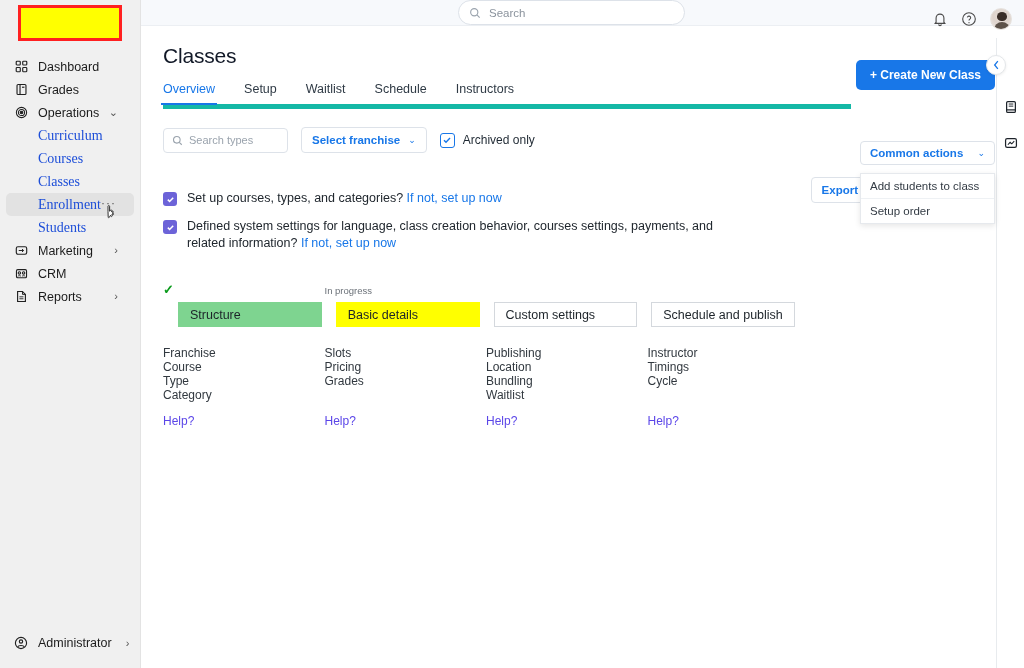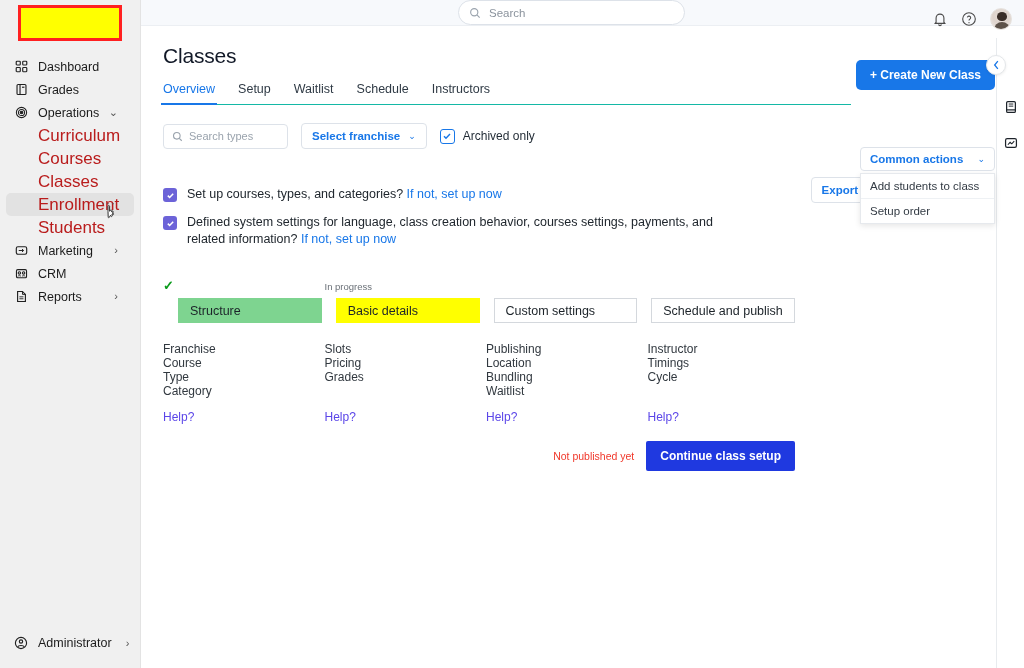--- a/index.html
+++ b/index.html
@@ -44,21 +44,21 @@
   }
   .nav-item .chev {
     position: absolute; right: 16px; color: #555; font-size: 11px; line-height: 1;
   }
   .nav-sub {
     display: flex; align-items: center;
     height: 23px; margin: 0 6px;
     padding-left: 32px;
     border-radius: 5px; cursor: pointer; position: relative;
   }
-  .nav-sub .lbl { font-size: 17px; color: #b91c1c; }
+  .nav-sub .lbl { font-size: 14px; color: #1d4ed8; font-family: Liberation Serif, serif; }
   .nav-sub.active { background: #e2e2e2; }
   .nav-sub .dots {
     position: absolute; right: 18px; top: 4px;
     color: #555; font-size: 12px; letter-spacing: 1px; line-height: 12px;
   }
   .cursor-hand {
     position: absolute; right: 16px; top: 11px;
     width: 14px; height: 16px; pointer-events: none;
   }
   .admin-row {
@@ -117,22 +117,22 @@
 
   .create-btn {
     position: absolute; right: 29px; top: 16px;
     background: #1877e8; color: #fff;
     font-size: 12px; font-weight: bold;
     border: none; border-radius: 5px;
     padding: 8px 14px; cursor: pointer;
   }
 
   .tabs {
-    display: flex; gap: 23px; margin-top: 14px;
-    border-bottom: 1px solid #14b8a6; width: 688px;
+    display: flex; gap: 29px; margin-top: 14px;
+    border-bottom: 5px solid #14b8a6; width: 688px;
   }
   .tab {
     font-size: 12.5px; color: #2f3a45; padding-bottom: 8px;
     cursor: pointer; position: relative;
   }
   .tab.active { color: #1877e8; }
   .tab.active::after {
     content: ""; position: absolute; left: -2px; right: -2px; bottom: -1px;
     height: 2px; background: #1877e8;
   }
@@ -159,21 +159,21 @@
   .archived .txt { font-size: 12px; color: #1f2933; }
 
   .export-btn {
     position: absolute; right: 155px; top: 133px;
     border: 1px solid #dde2e9; border-radius: 4px; background: #fff;
     height: 26px; padding: 0 10px; display: flex; align-items: center;
     font-size: 11.5px; color: #1877e8; font-weight: bold; cursor: pointer;
   }
 
   .common-actions {
-    position: absolute; right: 29px; top: 103px;
+    position: absolute; right: 29px; top: 97px;
     width: 135px; height: 24px;
     border: 1px solid #dde2e9; border-radius: 4px; background: #fff;
     display: flex; align-items: center; justify-content: space-between;
     padding: 0 9px; cursor: pointer; z-index: 30;
   }
   .common-actions .txt { font-size: 11.5px; color: #1877e8; font-weight: bold; }
   .common-actions .cv { color: #1877e8; font-size: 9px; }
   .dropdown {
     position: absolute; right: 29px; top: 129px;
     width: 135px; background: #fff;
@@ -510,24 +510,20 @@
           </div>
           <div class="step-col">
             <div class="li">Instructor</div>
             <div class="li">Timings</div>
             <div class="li">Cycle</div>
             <div class="li">&nbsp;</div>
             <a class="help-link">Help?</a>
           </div>
         </div>
 
-        <div class="bottom-row">
-          <span class="not-published">Not published yet</span>
-          <button class="continue-btn">Continue class setup</button>
-        </div>
       </div>
     </div>
 
     <div class="right-rail">
       <div class="collapse-btn">
         <svg width="7" height="10" viewBox="0 0 8 12" fill="none" stroke="currentColor" stroke-width="1.6">
           <path d="M5.6 1.4L1.8 6l3.8 4.6"></path>
         </svg>
       </div>
       <div class="rail-ic one">

